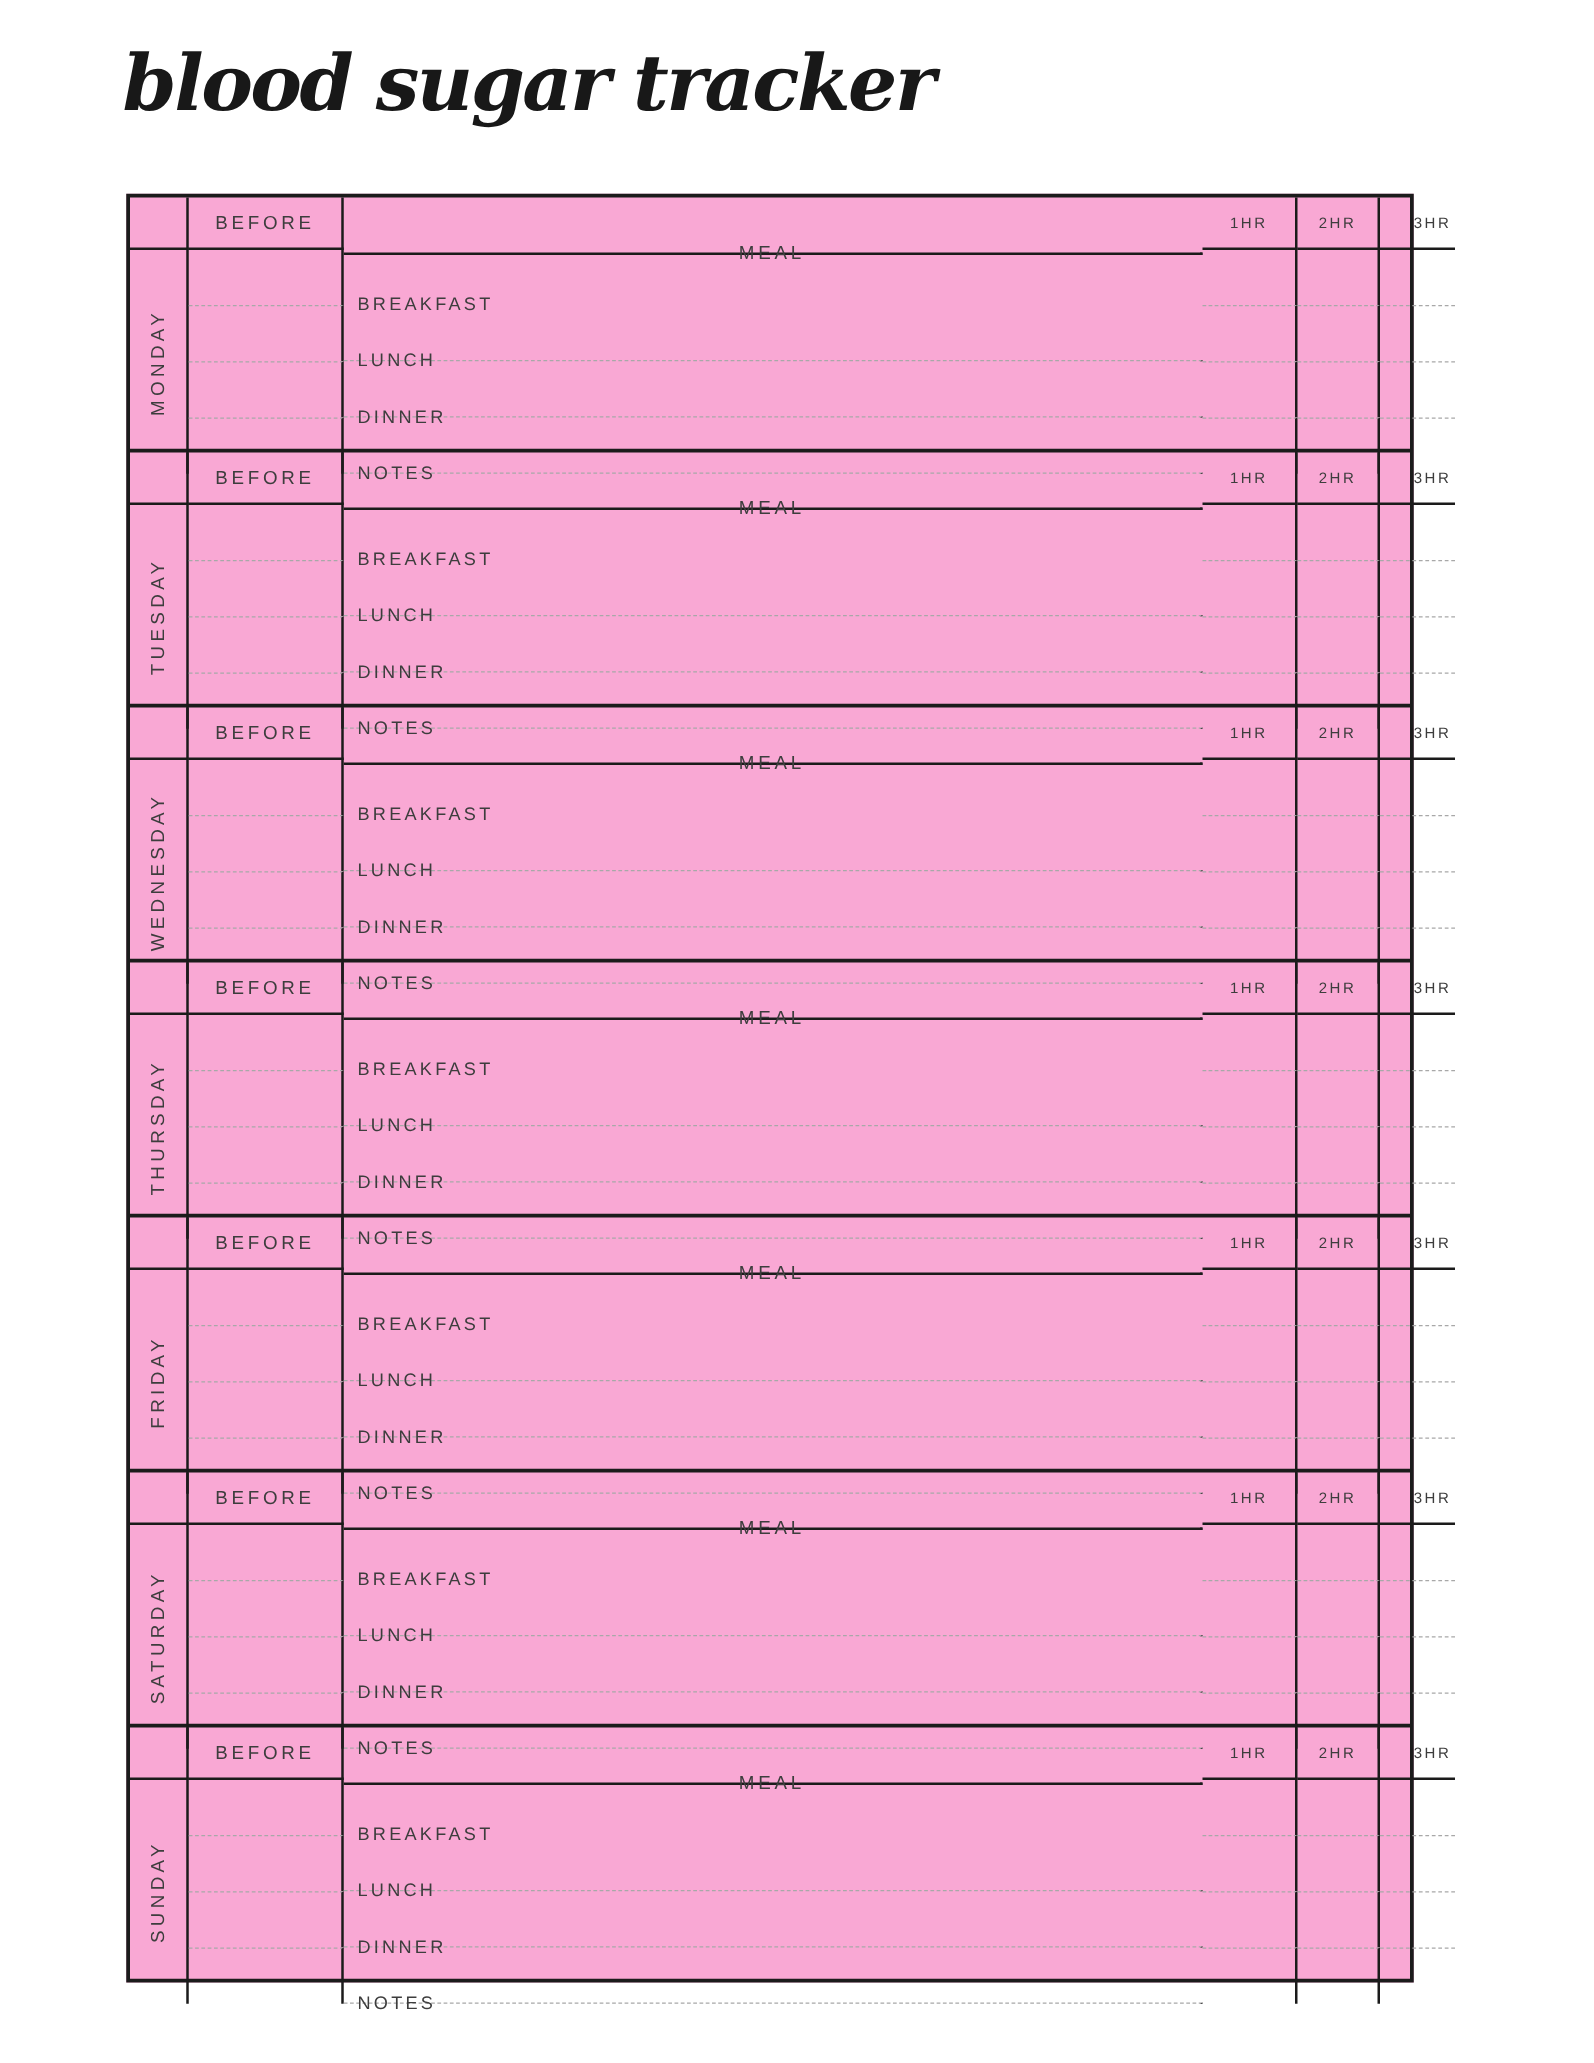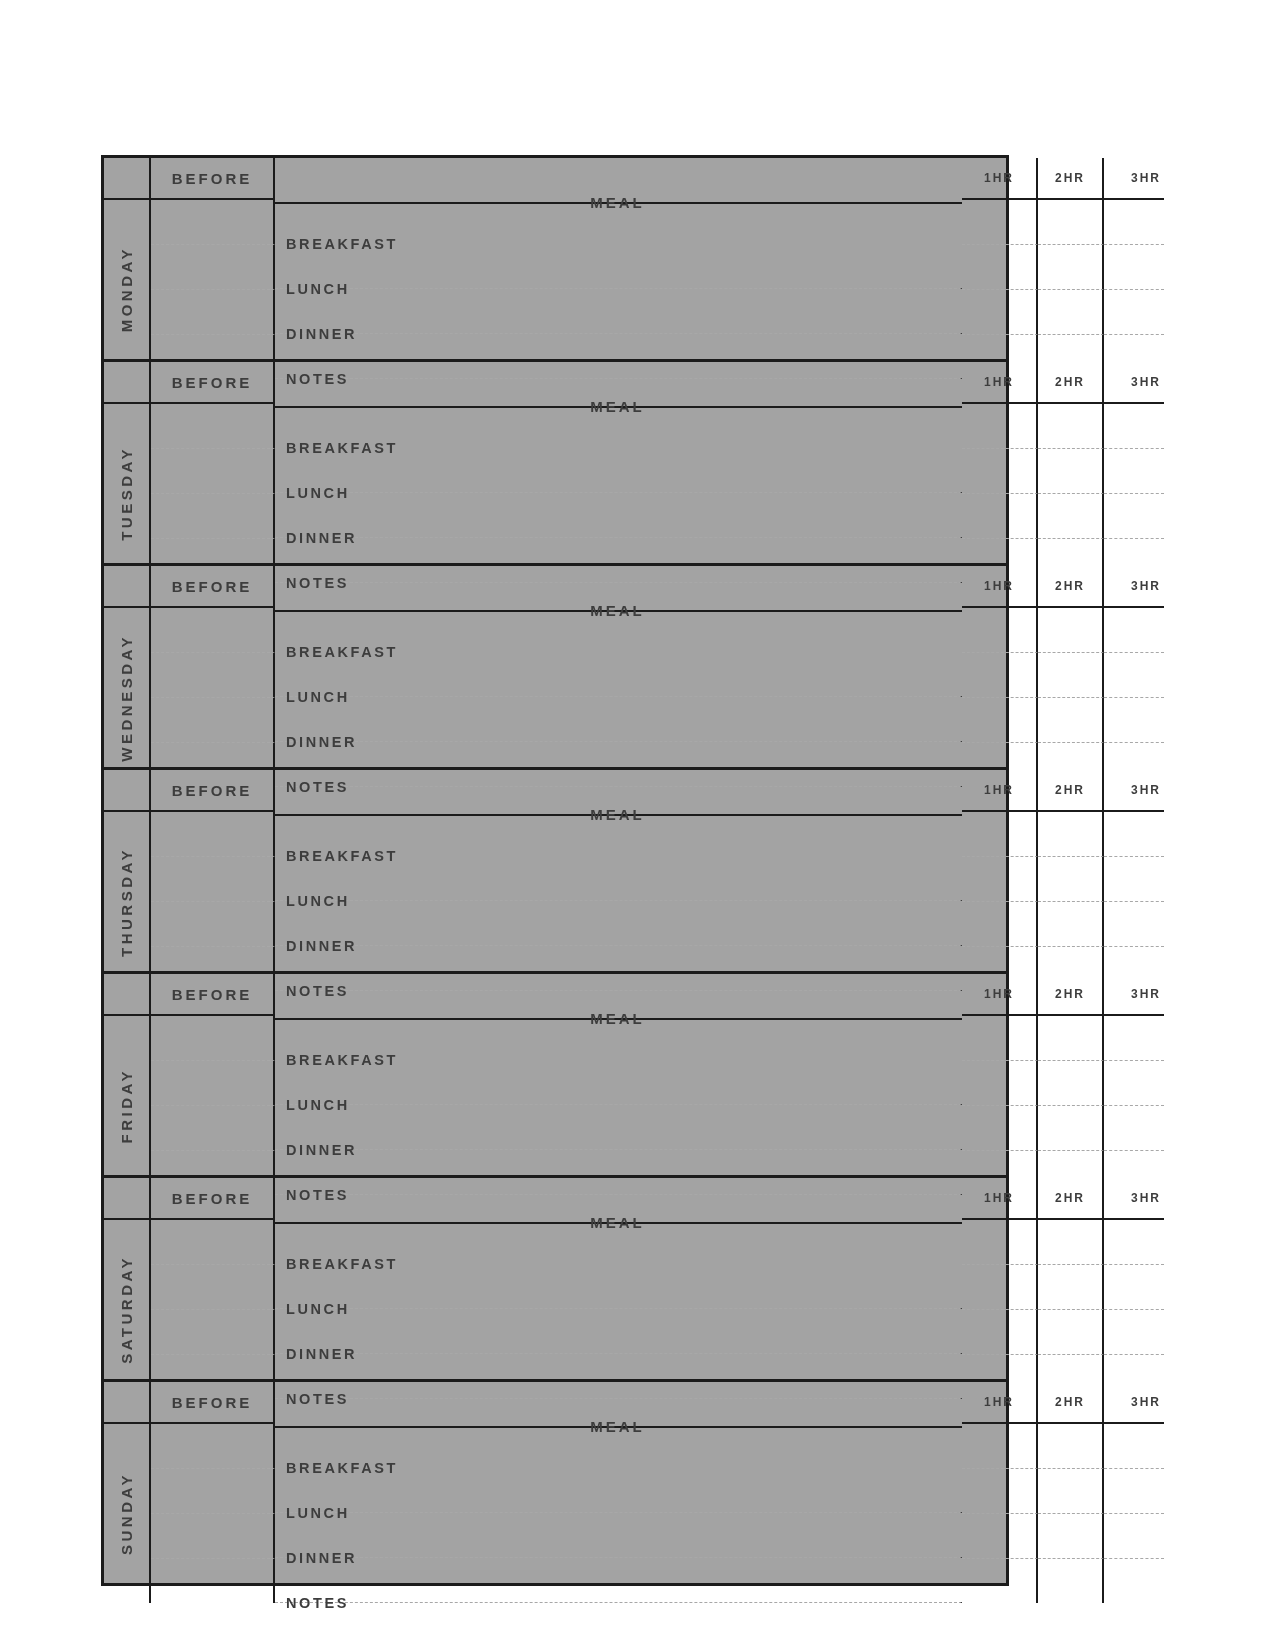--- a/index.html
+++ b/index.html
@@ -32,24 +32,23 @@
     font-size:62px;
     letter-spacing:-2px;
     color:var(--ink);
     white-space:nowrap;
   }
 
   
   .tracker{
     position:absolute;
     left:101px;top:155px;
-    width:908px;
+    width:1030px;
     border:3px solid var(--line);
-    background:#a3a3a3;
-    font-weight:bold;
+    background:#f9a8d4;
   }
   .day-section{
     display:grid;
     grid-template-columns:47px 124px 687px 76px 66px 60px;
     grid-template-rows:42px repeat(4,1fr);
     height:204px;
     border-bottom:3px solid var(--line);
   }
   .day-section:last-child{border-bottom:none;height:201px;}
 
@@ -109,20 +108,21 @@
     margin-left:4px;
     font-size:22px;
     font-style:normal;
   }
 </style>
 </head>
 <body>
 
 <div class="page">
 
+  <div class="page-title">blood sugar tracker</div>
 
   <div class="tracker" id="tracker">
   <section class="day-section">
 
     <div class="cell hcell c1 r1 b-r"></div>
     <div class="cell hcell c2 r1 b-r">BEFORE</div>
     <div class="cell hcell c3 r1 b-r">MEAL</div>
     <div class="cell hcell hr c4 r1 b-r">1HR</div>
     <div class="cell hcell hr c5 r1 b-r">2HR</div>
     <div class="cell hcell hr c6 r1">3HR</div>

